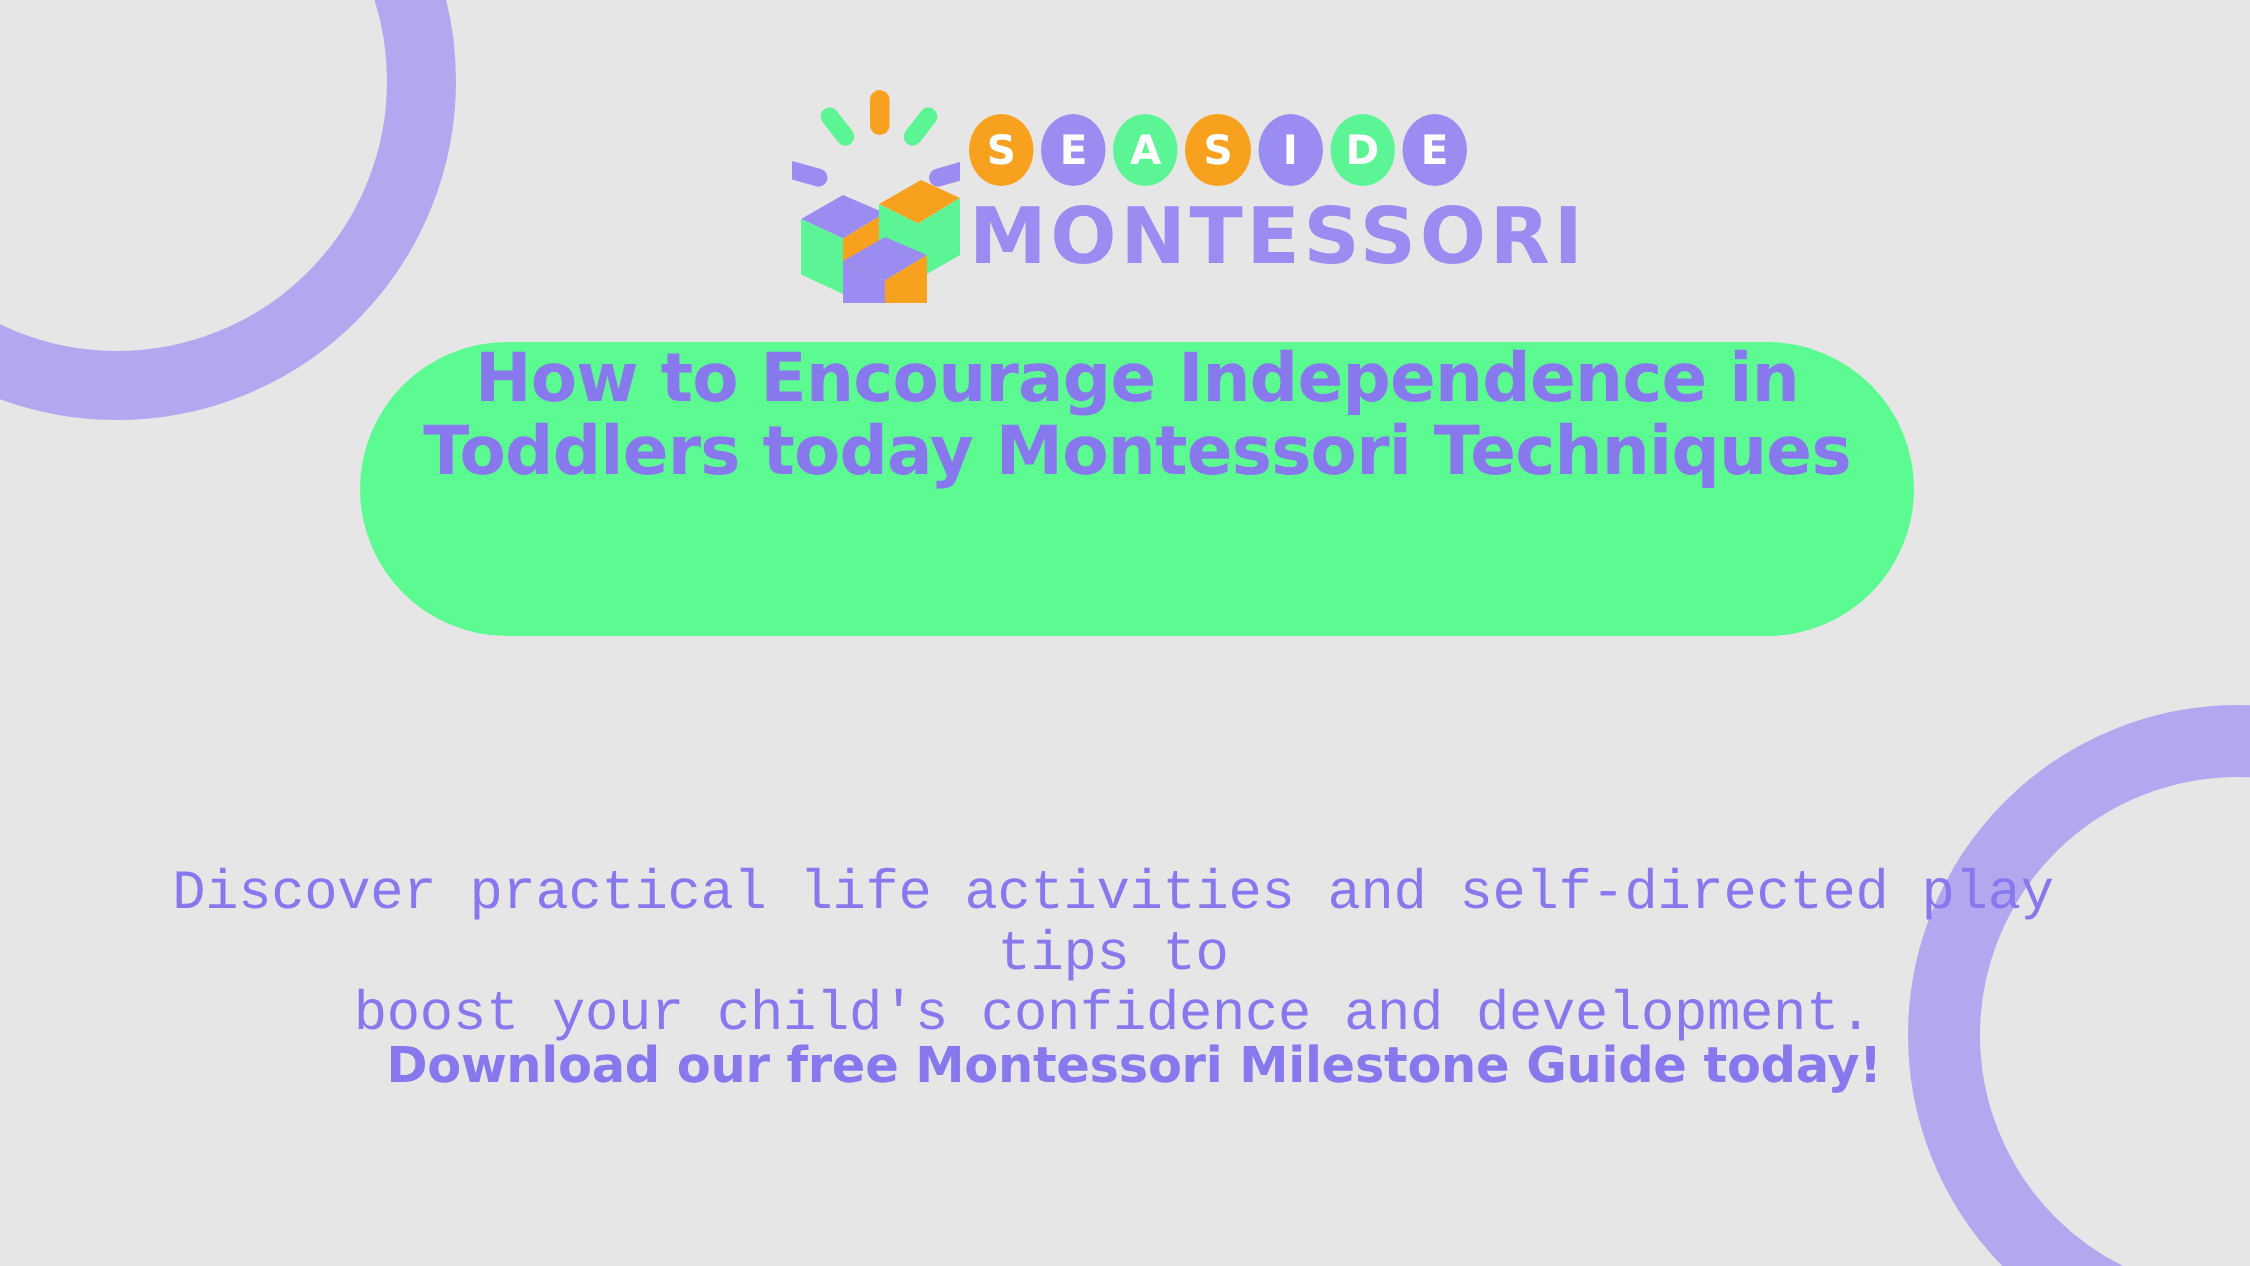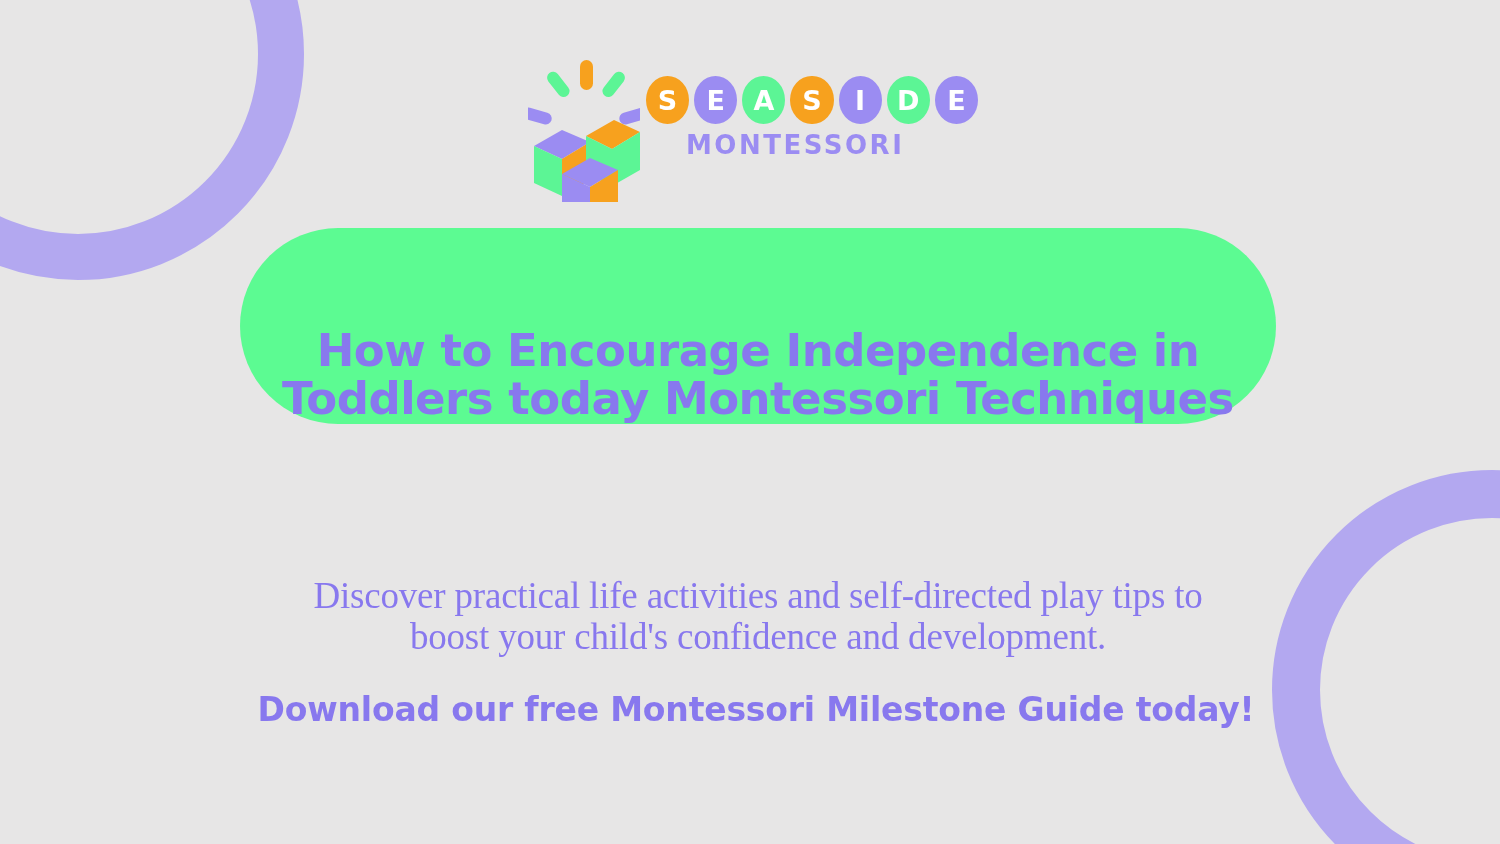--- a/index.html
+++ b/index.html
@@ -90,63 +90,62 @@
     letter-spacing: 0;
     line-height: 1;
   }
   .bead-orange { background: #f7a11e; }
   .bead-purple { background: #9b8cf2; }
   .bead-green  { background: #5cf595; }
 
   .montessori-word {
     margin-top: 8px;
     font-family: "DejaVu Sans", sans-serif;
-    font-size: 26px;
+    font-size: 52px;
     font-weight: bold;
     color: #9b8cf2;
     letter-spacing: 2.5px;
     line-height: 1;
     white-space: nowrap;
-    margin-left: 40px;
   }
 
   
   .title-banner {
     position: absolute;
     left: 240px;
     top: 228px;
     width: 1036px;
     height: 196px;
     background: #5cfb92;
     border-radius: 98px;
     display: flex;
-    align-items: flex-end;
+    align-items: flex-start;
     justify-content: center;
     padding: 0 40px;
     box-sizing: border-box;
   }
   .title-text {
     text-align: center;
     color: #8878ee;
     font-family: "DejaVu Sans", sans-serif;
     font-size: 45px;
     font-weight: bold;
     line-height: 1.08;
     letter-spacing: -0.5px;
   }
 
   
   .subhead {
     position: absolute;
-    left: 118px;
+    left: 102px;
     top: 576px;
     width: 1280px;
     text-align: center;
     color: #8878ee;
-    font-family: Liberation Serif, serif;
+    font-family: Liberation Mono, monospace;
     font-size: 37px;
     font-weight: 400;
     line-height: 1.1;
     letter-spacing: -0.2px;
   }
   .cta {
     position: absolute;
     left: 116px;
     top: 692px;
     width: 1280px;

